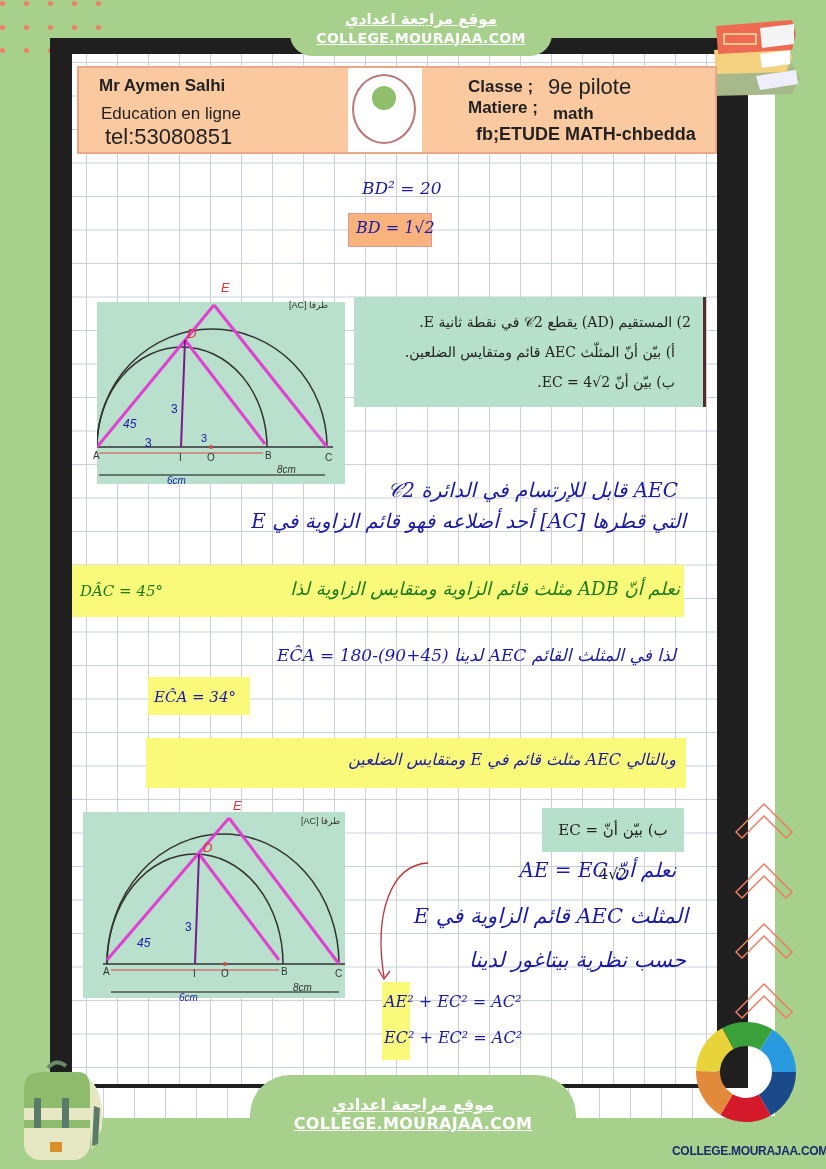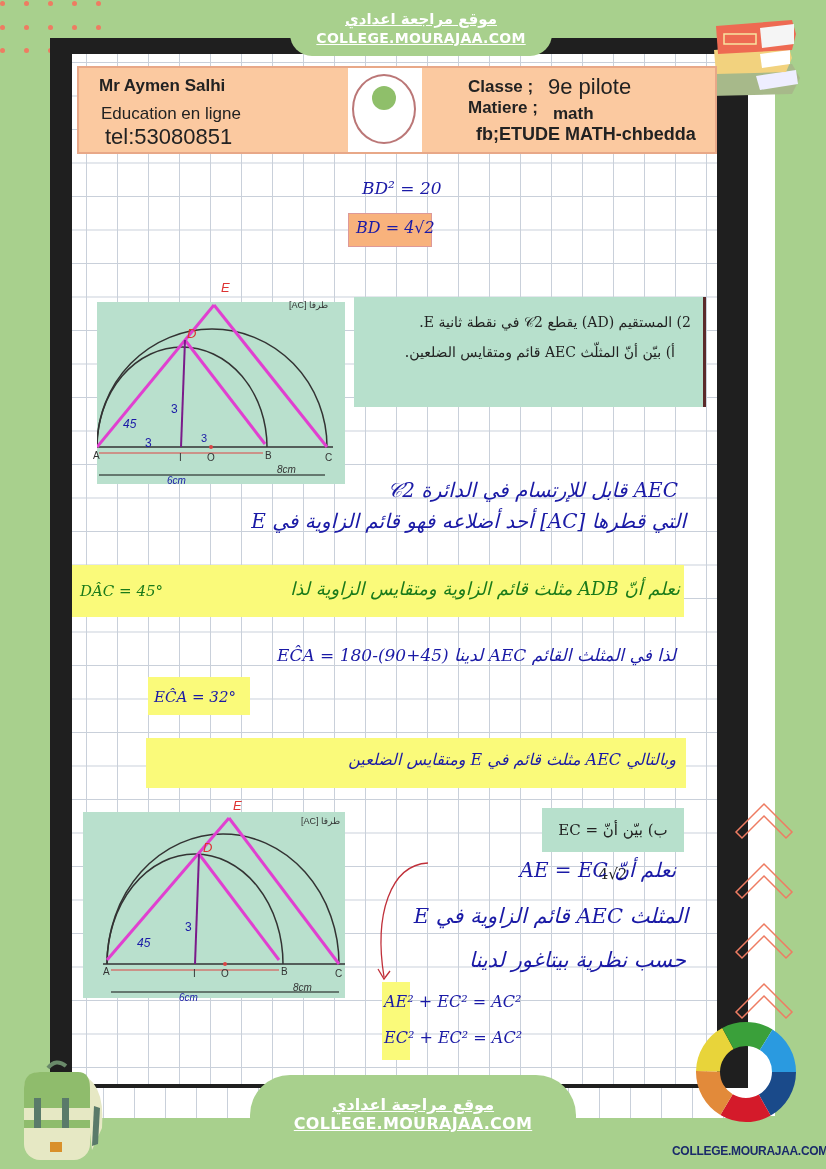--- a/index.html
+++ b/index.html
@@ -93,21 +93,21 @@
   <div class="logo-tree"></div>
 </div>
 <div class="hc-text" style="left:468px;top:77px;font-size:17px;font-weight:bold;">Classe ;</div>
 <div class="hc-text" style="left:548px;top:74px;font-size:22px;">9e pilote</div>
 <div class="hc-text" style="left:468px;top:98px;font-size:17px;font-weight:bold;">Matiere ;</div>
 <div class="hc-text" style="left:553px;top:104px;font-size:17px;font-weight:bold;">math</div>
 <div class="hc-text" style="left:476px;top:124px;font-size:18px;font-weight:bold;">fb;ETUDE MATH-chbedda</div>
 
 <div class="hw blue" style="left:362px;top:178px;font-size:17px;">BD² = 20</div>
 <div class="hl-orange" style="left:348px;top:213px;width:82px;height:32px;"></div>
-<div class="hw blue" style="left:356px;top:218px;font-size:16px;">BD = 4√2</div>
+<div class="hw blue" style="left:356px;top:218px;font-size:16px;">BD = 1√2</div>
 
 <div class="figure" style="left:97px;top:302px;width:248px;height:182px;">
   <svg width="248" height="182" viewBox="0 0 248 182">
     <path d="M0 145 A115 118 0 0 1 230 145" fill="none" stroke="#333" stroke-width="1.5"></path>
     <path d="M0 145 A85 100 0 0 1 170 145" fill="none" stroke="#333" stroke-width="1.5"></path>
     <line x1="-5" y1="145" x2="236" y2="145" stroke="#333" stroke-width="1.3"></line>
     <line x1="0" y1="145" x2="117" y2="3" stroke="#e040d0" stroke-width="3"></line>
     <line x1="117" y1="3" x2="230" y2="145" stroke="#e040d0" stroke-width="3"></line>
     <line x1="88" y1="38" x2="168" y2="142" stroke="#e040d0" stroke-width="3"></line>
     <line x1="88" y1="38" x2="84" y2="145" stroke="#7a1a8a" stroke-width="2"></line>
@@ -127,32 +127,33 @@
   <span class="fig-label" style="left:48px;top:134px;color:#1a1aa6;font-size:12px;">3</span>
   <span class="fig-label" style="left:104px;top:130px;color:#1a1aa6;font-size:11px;">3</span>
   <span class="fig-label" style="left:70px;top:173px;color:#1a1aa6;font-style:italic;">6cm</span>
   <span class="fig-label" style="left:180px;top:162px;font-style:italic;">8cm</span>
   <span class="fig-label" dir="rtl" style="left:192px;top:-2px;font-size:9px;">طرفا [AC]</span>
 </div>
 
 <div class="ex-box" dir="rtl" style="left:354px;top:297px;width:352px;height:110px;padding:10px 12px;box-sizing:border-box;font-size:14px;line-height:30px;border-right:3px solid #5a2a2a;">
   <div>2)  المستقيم (AD) يقطع 𝒞2 في نقطة ثانية  E.</div>
   <div style="padding-right:16px;">أ) بيّن أنّ المثلّث AEC قائم ومتقايس الضلعين.</div>
+  <div style="padding-right:16px;">ب) بيّن أنّ EC = 4√2.</div>
 </div>
 
 <div class="hw blue" dir="rtl" style="right:148px;top:478px;font-size:20px;">AEC قابل للإرتسام في الدائرة 𝒞2</div>
 <div class="hw blue" dir="rtl" style="right:140px;top:509px;font-size:20px;">التي قطرها [AC] أحد أضلاعه فهو قائم الزاوية في E</div>
 
 <div class="hl-yellow" style="left:72px;top:565px;width:612px;height:52px;"></div>
 <div class="hw green" style="left:80px;top:582px;font-size:15px;">DÂC = 45°</div>
 <div class="hw green" dir="rtl" style="right:146px;top:578px;font-size:18px;">نعلم أنّ  ADB  مثلث قائم الزاوية ومتقايس الزاوية لذا</div>
 
 <div class="hw blue" dir="rtl" style="right:150px;top:645px;font-size:17px;">لذا  في المثلث القائم  AEC  لدينا  EĈA = 180-(90+45)</div>
 <div class="hl-yellow" style="left:148px;top:677px;width:102px;height:38px;"></div>
-<div class="hw blue" style="left:154px;top:688px;font-size:15px;">EĈA = 32°</div>
+<div class="hw blue" style="left:154px;top:688px;font-size:15px;">EĈA = 34°</div>
 
 <div class="hl-yellow" style="left:146px;top:738px;width:540px;height:50px;"></div>
 <div class="hw blue" dir="rtl" style="right:150px;top:750px;font-size:16px;">وبالتالي  AEC  مثلث قائم في E ومتقايس الضلعين</div>
 
 <div class="figure" style="left:83px;top:812px;width:262px;height:186px;">
   <svg width="262" height="186" viewBox="0 0 262 186">
     <path d="M24 152 A116 130 0 0 1 256 152" fill="none" stroke="#333" stroke-width="1.5"></path>
     <path d="M24 152 A88 110 0 0 1 200 152" fill="none" stroke="#333" stroke-width="1.5"></path>
     <line x1="20" y1="152" x2="262" y2="152" stroke="#333" stroke-width="1.3"></line>
     <line x1="24" y1="148" x2="146" y2="6" stroke="#e040d0" stroke-width="3"></line>

